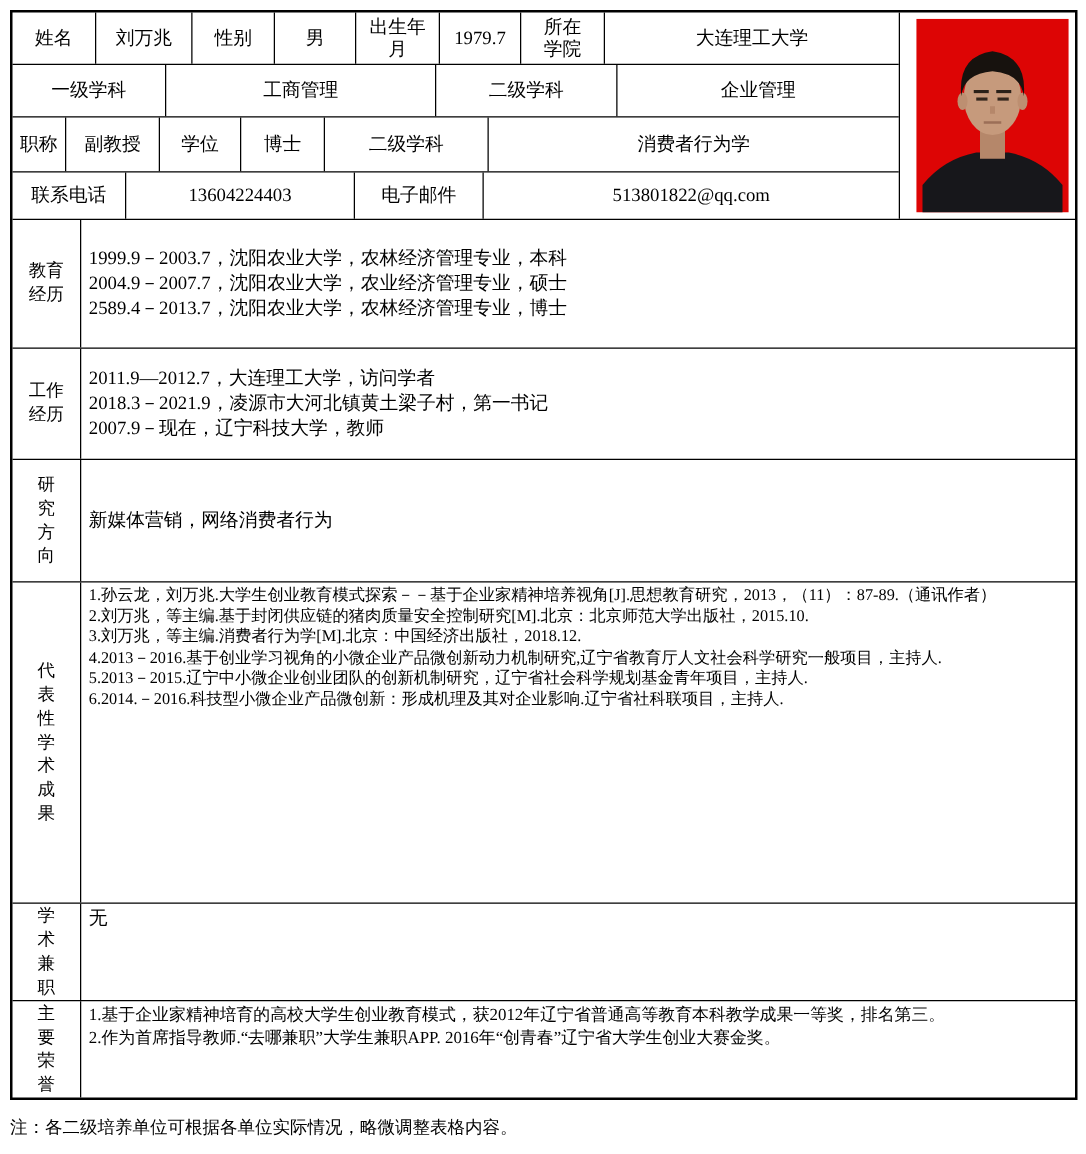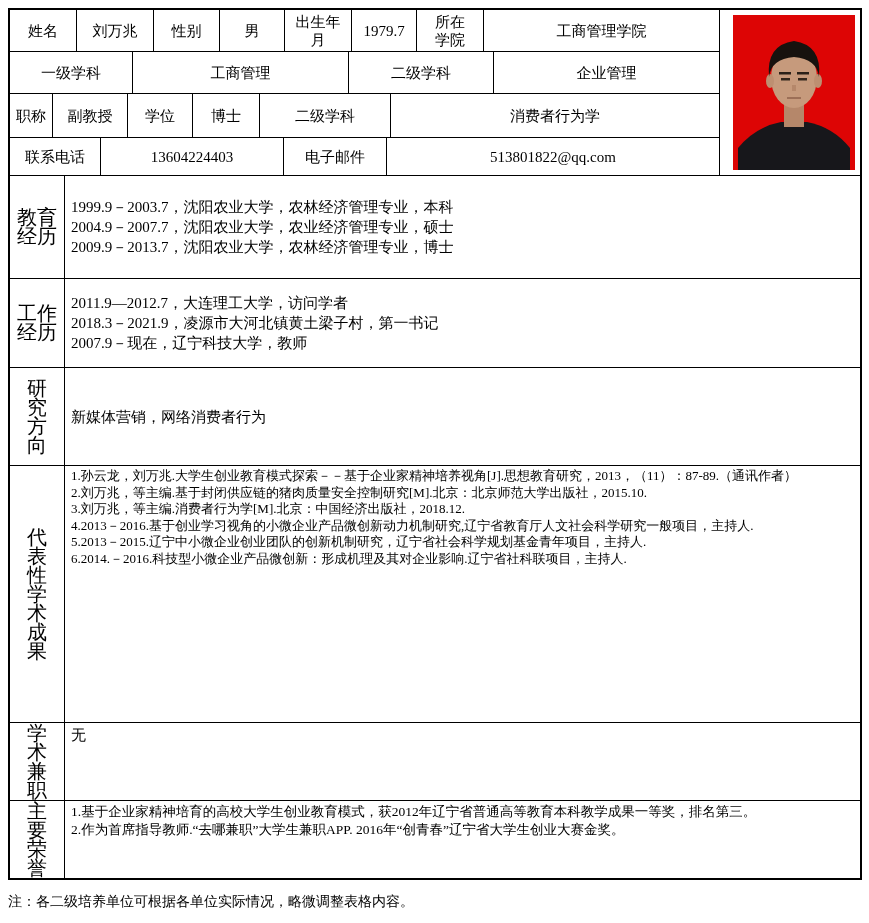--- a/index.html
+++ b/index.html
@@ -27,21 +27,21 @@
     flex:1;border-left:1px solid #000;box-sizing:border-box;
     display:flex;align-items:center;justify-content:center;
     padding:2px 5px 2px 13px;
   }
   
   .sec{display:flex;border-bottom:1px solid #000;}
   .sec:last-child{border-bottom:none;}
   .sec-label{
     width:55px;box-sizing:border-box;border-right:1px solid #000;
     display:flex;align-items:center;justify-content:center;
-    text-align:center;font-size:20px;line-height:19px;white-space:pre-line;
+    text-align:center;font-size:14px;line-height:19px;white-space:pre-line;
     flex-shrink:0;
   }
   .sec-content{flex:1;box-sizing:border-box;padding:2px 6px;overflow:hidden;}
   .sec-content.vcenter{display:flex;flex-direction:column;justify-content:center;}
   .line{font-size:15px;line-height:20px;white-space:nowrap;}
   .line.small{font-size:13px;line-height:16.5px;}
   .line.med{font-size:13.5px;line-height:18px;}
   .h-edu{height:102px;} .h-work{height:88px;} .h-res{height:97px;}
   .h-ach{height:256px;} .h-part{height:77px;} .h-hon{height:77px;}
   
@@ -59,21 +59,21 @@
         <div class="row r1">
           <div class="c" style="width:67px">姓名</div>
           <div class="c" style="width:77px">刘万兆</div>
           <div class="c" style="width:66px">性别</div>
           <div class="c" style="width:65px">男</div>
           <div class="c" style="width:67px">出生年
 月</div>
           <div class="c" style="width:65px">1979.7</div>
           <div class="c" style="width:67px">所在
 学院</div>
-          <div class="c fill">工商管理学院</div>
+          <div class="c fill">大连理工大学</div>
         </div>
 
         <div class="row r2">
           <div class="c" style="width:123px">一级学科</div>
           <div class="c" style="width:216px">工商管理</div>
           <div class="c" style="width:145px">二级学科</div>
           <div class="c fill">企业管理</div>
         </div>
 
         <div class="row r3">
@@ -120,21 +120,21 @@
         </svg>
       </div>
     </div>
 
     <div class="sec h-edu">
       <div class="sec-label">教育
 经历</div>
       <div class="sec-content vcenter">
         <div class="line">1999.9－2003.7，沈阳农业大学，农林经济管理专业，本科</div>
         <div class="line">2004.9－2007.7，沈阳农业大学，农业经济管理专业，硕士</div>
-        <div class="line">2009.9－2013.7，沈阳农业大学，农林经济管理专业，博士</div>
+        <div class="line">2589.4－2013.7，沈阳农业大学，农林经济管理专业，博士</div>
       </div>
     </div>
 
     <div class="sec h-work">
       <div class="sec-label">工作
 经历</div>
       <div class="sec-content vcenter">
         <div class="line">2011.9—2012.7，大连理工大学，访问学者</div>
         <div class="line">2018.3－2021.9，凌源市大河北镇黄土梁子村，第一书记</div>
         <div class="line">2007.9－现在，辽宁科技大学，教师</div>

